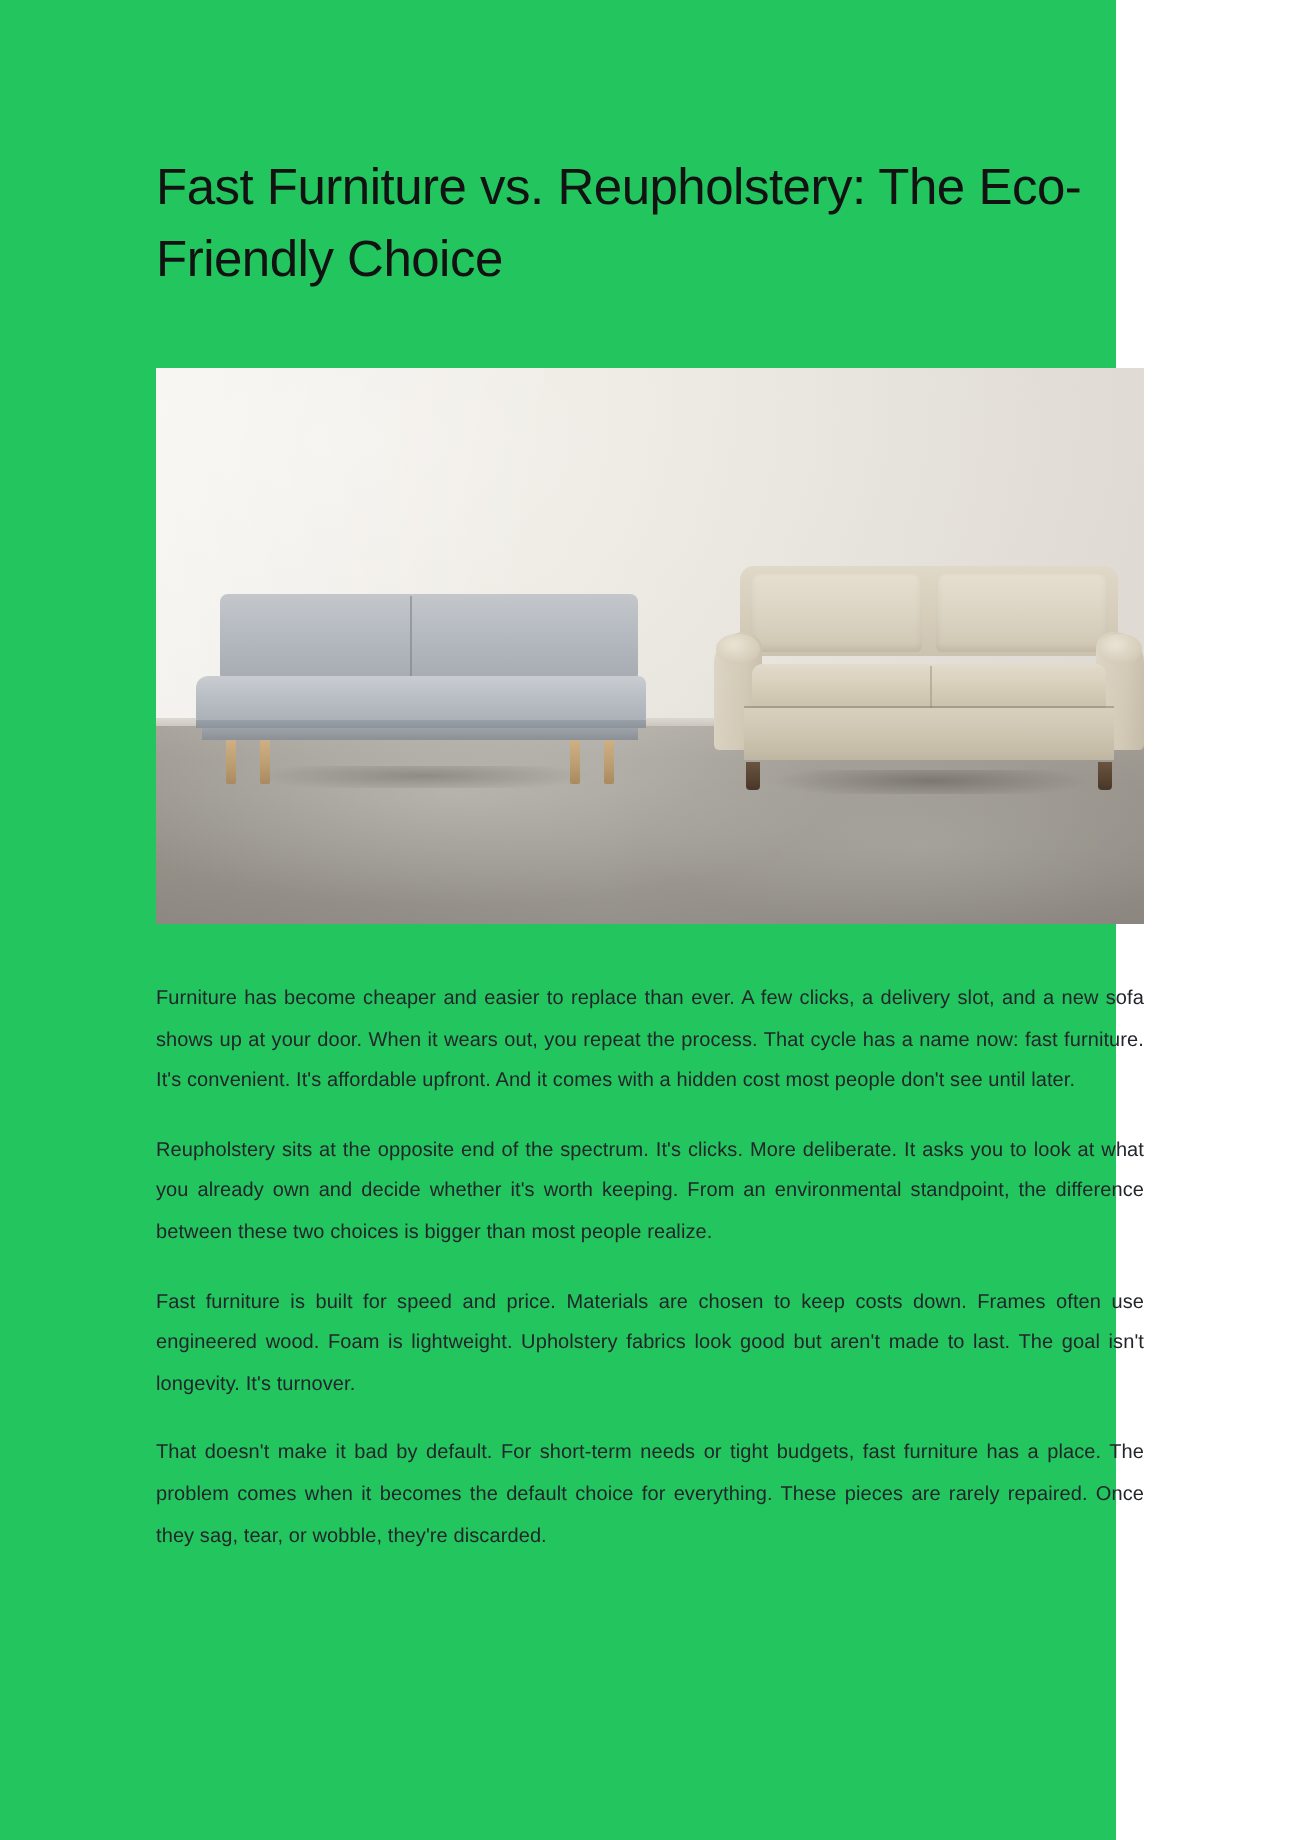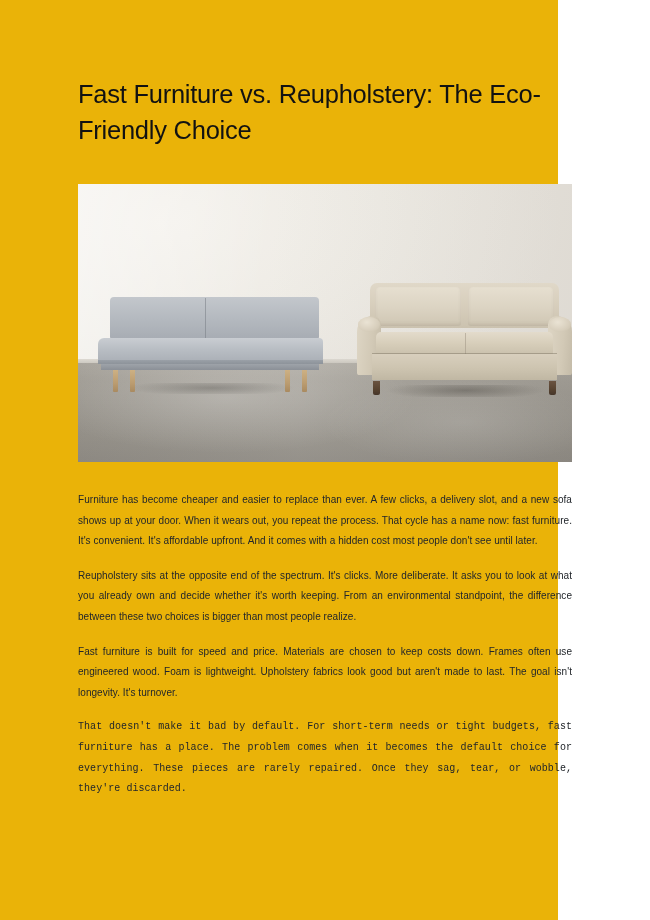--- a/index.html
+++ b/index.html
@@ -12,21 +12,21 @@
     height: 920px;
     overflow: hidden;
     font-family: "Liberation Sans", sans-serif;
     -webkit-font-smoothing: antialiased;
   }
 
   .page {
     position: relative;
     width: 558px;
     height: 920px;
-    background: #eab308;
+    background: #22c55e;
     box-sizing: border-box;
   }
 
   .content {
     position: absolute;
     left: 78px;
     top: 0;
     width: 494px;
   }
 
@@ -281,21 +281,21 @@
     width: 494px;
   }
   p.para {
     margin: 0 0 14px 0;
     font-size: 10px;
     line-height: 20.6px;
     color: #22262b;
     text-align: justify;
     letter-spacing: 0.05px;
   }
-  p.para:last-child { margin-bottom: 0; font-family: Liberation Mono, monospace; }
+  p.para:last-child { margin-bottom: 0; }
 
   h2.section-heading {
     margin: 0;
     padding-top: 27px;
     padding-bottom: 11px;
     font-size: 12.1px;
     line-height: 18px;
     font-weight: 700;
     color: #111418;
     letter-spacing: 0.05px;

